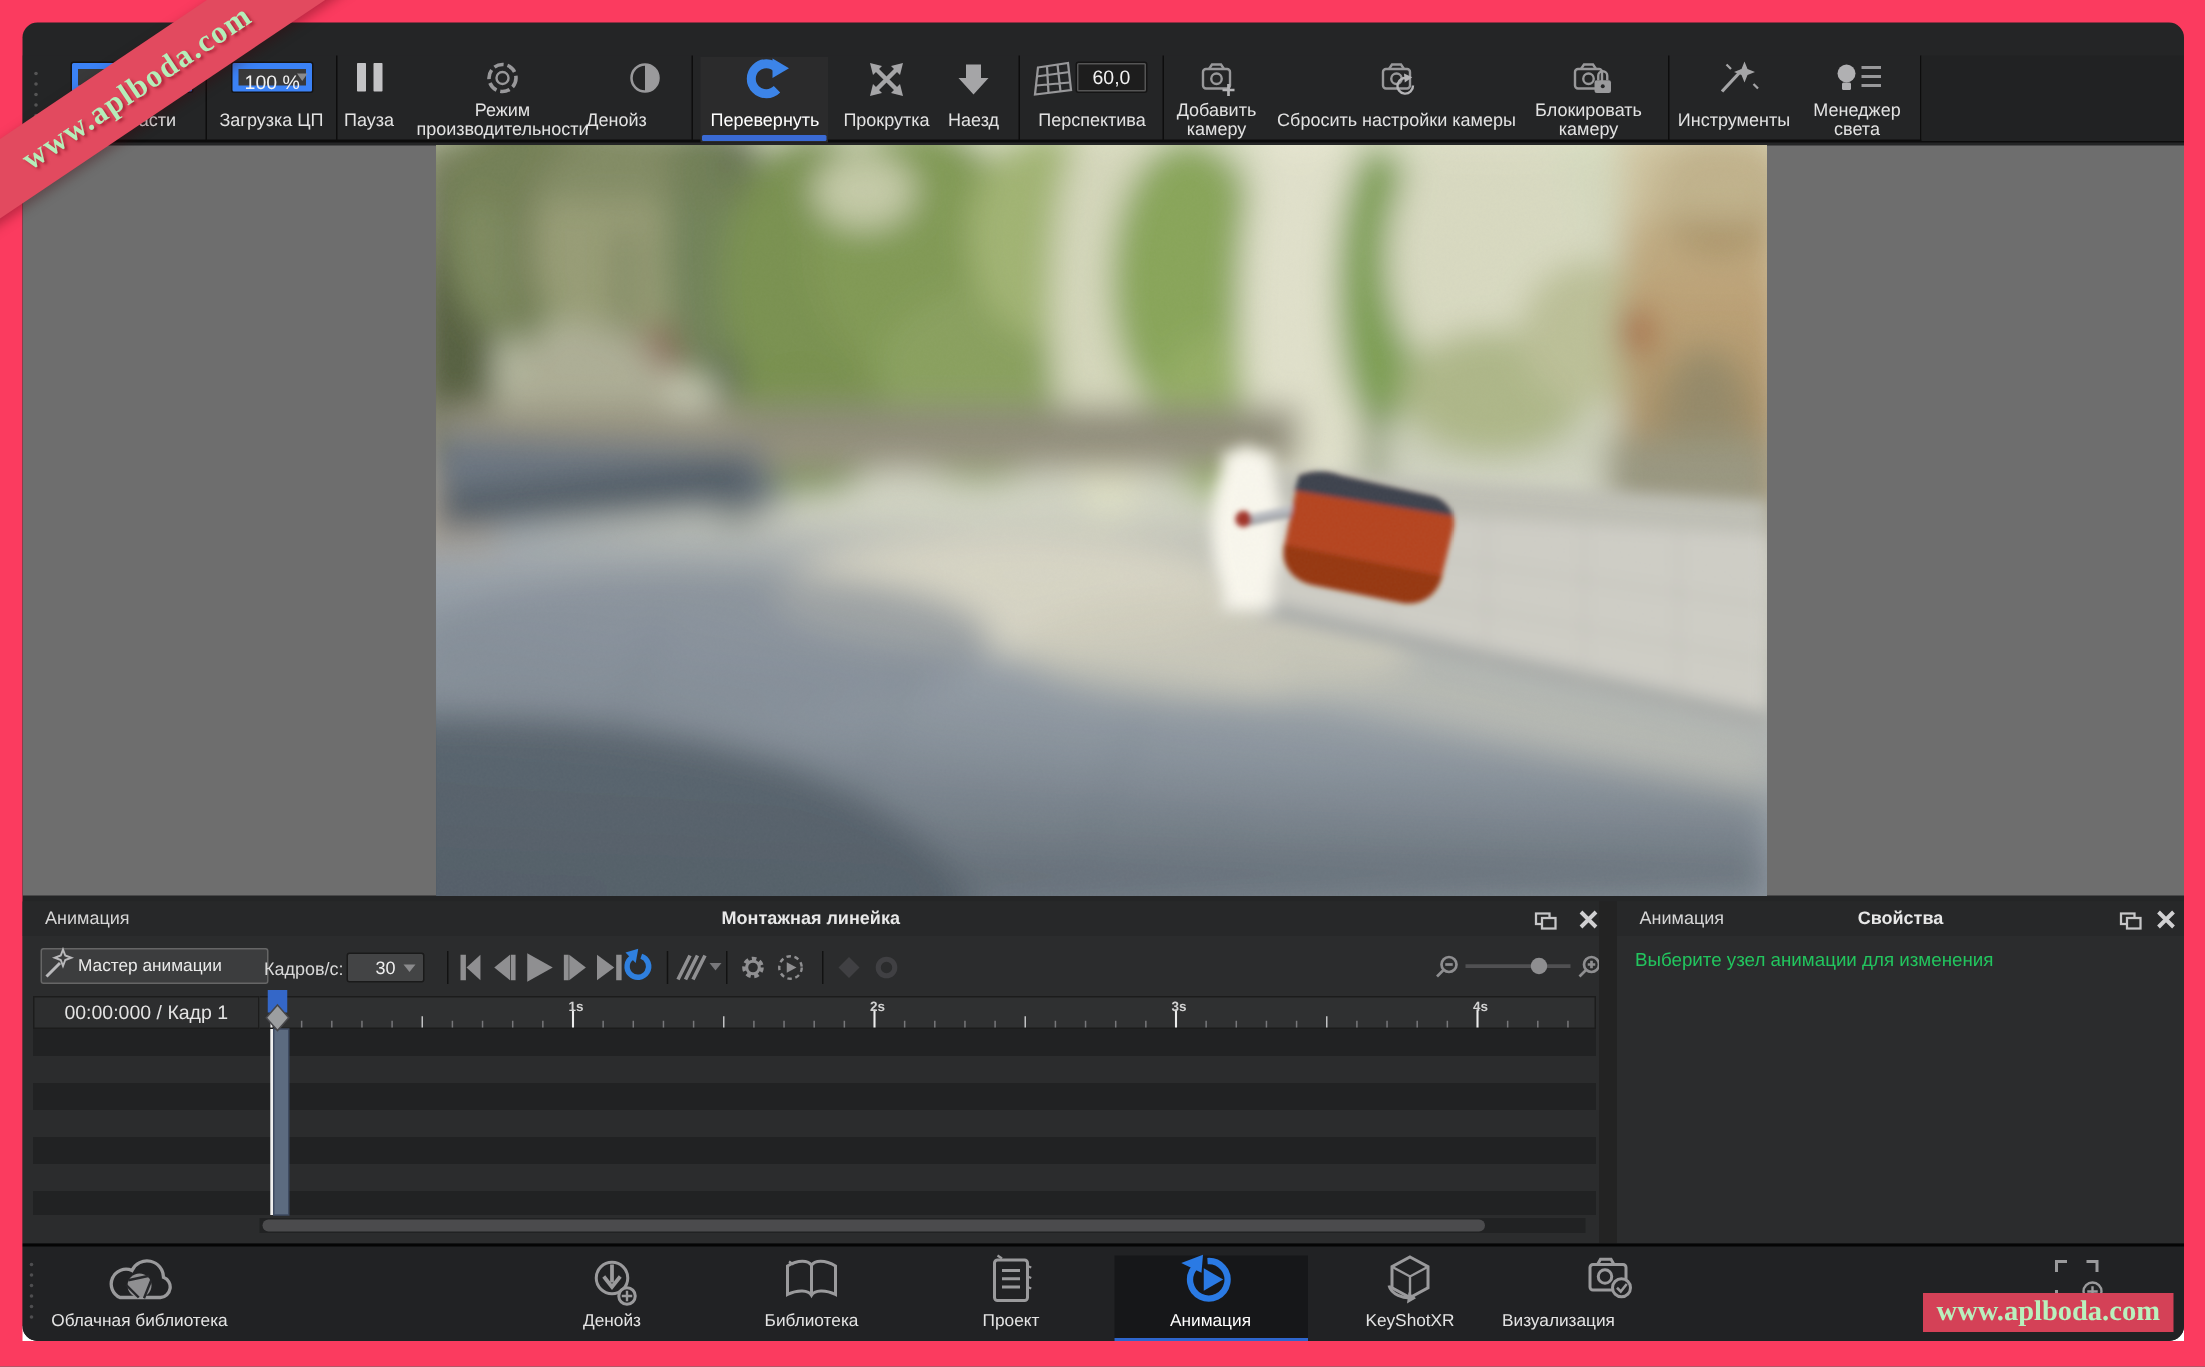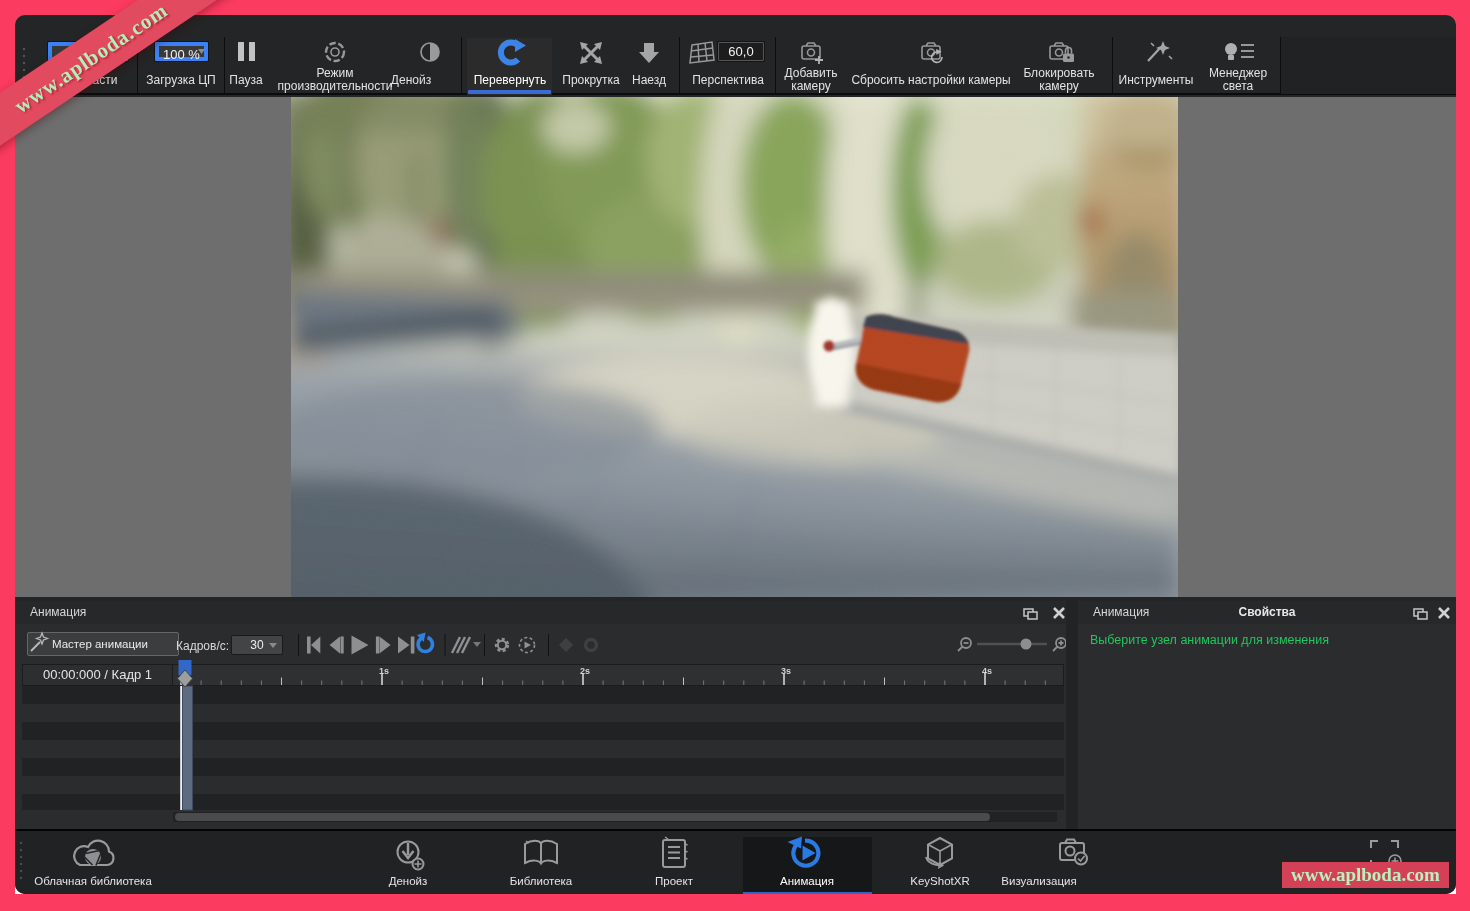--- a/index.html
+++ b/index.html
@@ -327,20 +327,21 @@
         <path d="M575,220 C585,216 595,217 603,220 L665,234 C671,236 676,241 678,247 L572,230 Z" fill="#3b404b"></path>
         <path d="M565,266 L671,287 L670,288 C667,300 656,307 644,305 L584,293 C571,290 563,280 565,268 Z" fill="#96360f"></path>
       </g>
       <rect width="887" height="500" filter="url(#noise)" opacity="0.14"></rect>
     </svg>
   </div>
 
   <div id="tl">
     <div class="phead">
       <div class="l">Анимация</div>
+      <div class="c">Монтажная линейка</div>
     </div>
     <div id="masterbtn">Мастер анимации</div>
     <div id="fps">Кадров/с:</div>
     <div id="fpsbox">30</div>
     <div class="tsep" style="left:283px;"></div>
     <div class="tsep" style="left:469px;"></div>
     <div class="tsep" style="left:533px;"></div>
     <div id="framebox">00:00:000 / Кадр 1</div>
     <div id="ruler"></div>
     <div id="rows">

